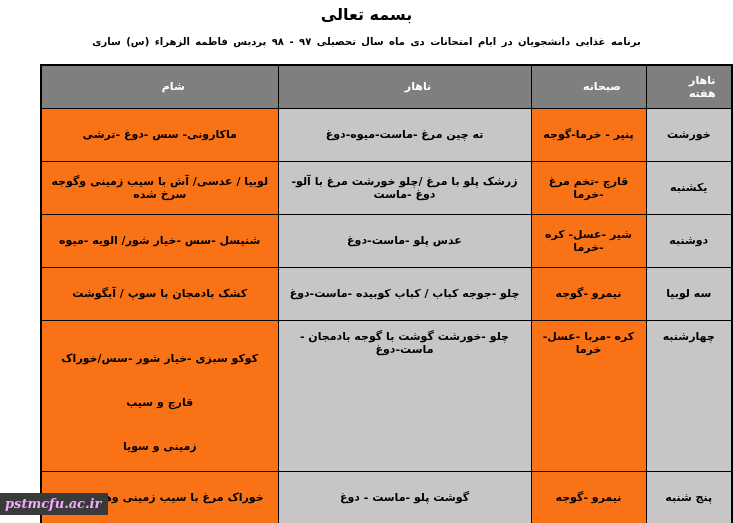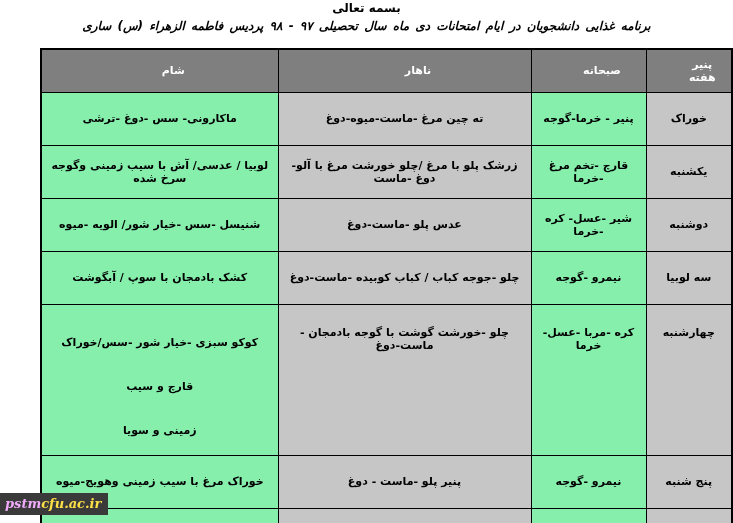--- a/index.html
+++ b/index.html
@@ -8,31 +8,31 @@
     background: #ffffff;
     font-family: "DejaVu Sans", sans-serif;
     font-weight: bold;
     color: #000;
     position: relative;
     overflow: hidden;
   }
   .bismillah {
     text-align: center;
     direction: rtl;
-    font-size: 12px;
+    font-size: 16px;
+    padding-top: 7px;
     line-height: 16px;
   }
   .doc-title {
     text-align: center;
     direction: rtl;
-    font-size: 12px;
-    margin-top: 0;
+    font-size: 10px;
+    margin-top: 9px;
     line-height: 20px;
     word-spacing: 2px;
-    font-style: italic;
   }
   table.meal-table {
     border-collapse: collapse;
     table-layout: fixed;
     margin: 12px 2px 0 40px;
     width: 691px;
     border: 2px solid #000;
   }
   th, td {
     border: 1.5px solid #000;
@@ -46,66 +46,66 @@
   thead tr { height: 43px; }
   tbody tr { height: 53px; }
   tbody tr.row-tall { height: 94px; }
   th {
     background: #7f7f7f;
     color: #ffffff;
     padding-left: 32px;
   }
   td.cell-day   { background: #c6c6c6; }
   td.cell-lunch { background: #c6c6c6; margin-left: 42px; }
-  td.cell-breakfast, td.cell-dinner { background: #86efac; }
+  td.cell-breakfast, td.cell-dinner { background: #f97316; }
   td.cell-dinner { white-space: pre-line; }
-  tr.row-tall td { vertical-align: top; padding-top: 21px; }
+  tr.row-tall td { vertical-align: top; padding-top: 9px; }
   tr.row-tall td.cell-dinner { padding-top: 16px; line-height: 44px; }
   .watermark {
     position: absolute;
     left: 0;
     top: 493px;
     height: 22px;
     background: #3a3a3a;
     font-family: "DejaVu Serif", serif;
     font-style: italic;
     font-weight: bold;
     font-size: 13px;
     line-height: 17px;
     padding: 2px 7px 3px 5px;
     direction: ltr;
     white-space: nowrap;
   }
   .watermark .wm-prefix { color: #f0abfc; }
-  .watermark .wm-suffix { color: #fde047; font-style: italic; }
+  .watermark .wm-suffix { color: #f0abfc; font-style: italic; }
 </style>
 </head>
 <body>
 
 <div class="bismillah">بسمه تعالی</div>
 <div class="doc-title">برنامه غذایی دانشجویان در ایام امتحانات دی ماه  سال تحصیلی ۹۷ - ۹۸  پردیس فاطمه الزهراء (س) ساری</div>
 
 <table class="meal-table" dir="rtl">
   <colgroup>
     <col style="width:86px">
     <col style="width:115px">
     <col style="width:253px">
     <col style="width:237px">
   </colgroup>
   <thead>
     <tr>
-      <th>پنیر هفته</th>
+      <th>ناهار هفته</th>
       <th>صبحانه</th>
       <th>ناهار</th>
       <th>شام</th>
     </tr>
   </thead>
   <tbody>
     <tr>
-      <td class="cell-day">خوراک</td>
+      <td class="cell-day">خورشت</td>
       <td class="cell-breakfast">پنیر - خرما-گوجه</td>
       <td class="cell-lunch">ته چین مرغ -ماست-میوه-دوغ</td>
       <td class="cell-dinner">ماکارونی- سس -دوغ -ترشی</td>
     </tr>
     <tr>
       <td class="cell-day">یکشنبه</td>
       <td class="cell-breakfast">قارچ -تخم مرغ -خرما</td>
       <td class="cell-lunch">زرشک پلو با مرغ /چلو خورشت مرغ با آلو- دوغ -ماست</td>
       <td class="cell-dinner">لوبیا / عدسی/ آش با سیب زمینی وگوجه سرخ شده</td>
     </tr>
@@ -124,21 +124,21 @@
     <tr class="row-tall">
       <td class="cell-day">چهارشنبه</td>
       <td class="cell-breakfast">کره -مربا -عسل-خرما</td>
       <td class="cell-lunch">چلو -خورشت گوشت با گوجه بادمجان - ماست-دوغ</td>
       <td class="cell-dinner">کوکو سبزی -خیار شور -سس/خوراک قارچ و سیب
 زمینی و سویا</td>
     </tr>
     <tr>
       <td class="cell-day">پنج شنبه</td>
       <td class="cell-breakfast">نیمرو -گوجه</td>
-      <td class="cell-lunch">پنیر پلو -ماست - دوغ</td>
+      <td class="cell-lunch">گوشت پلو -ماست - دوغ</td>
       <td class="cell-dinner">خوراک مرغ با سیب زمینی وهویج-میوه</td>
     </tr>
     <tr>
       <td class="cell-day">جمعه</td>
       <td class="cell-breakfast">پنیر -مربا- خرما</td>
       <td class="cell-lunch">کشمش پلو با مرغ -دوغ-ماست</td>
       <td class="cell-dinner">کتلت -خیار شور</td>
     </tr>
   </tbody>
 </table>

